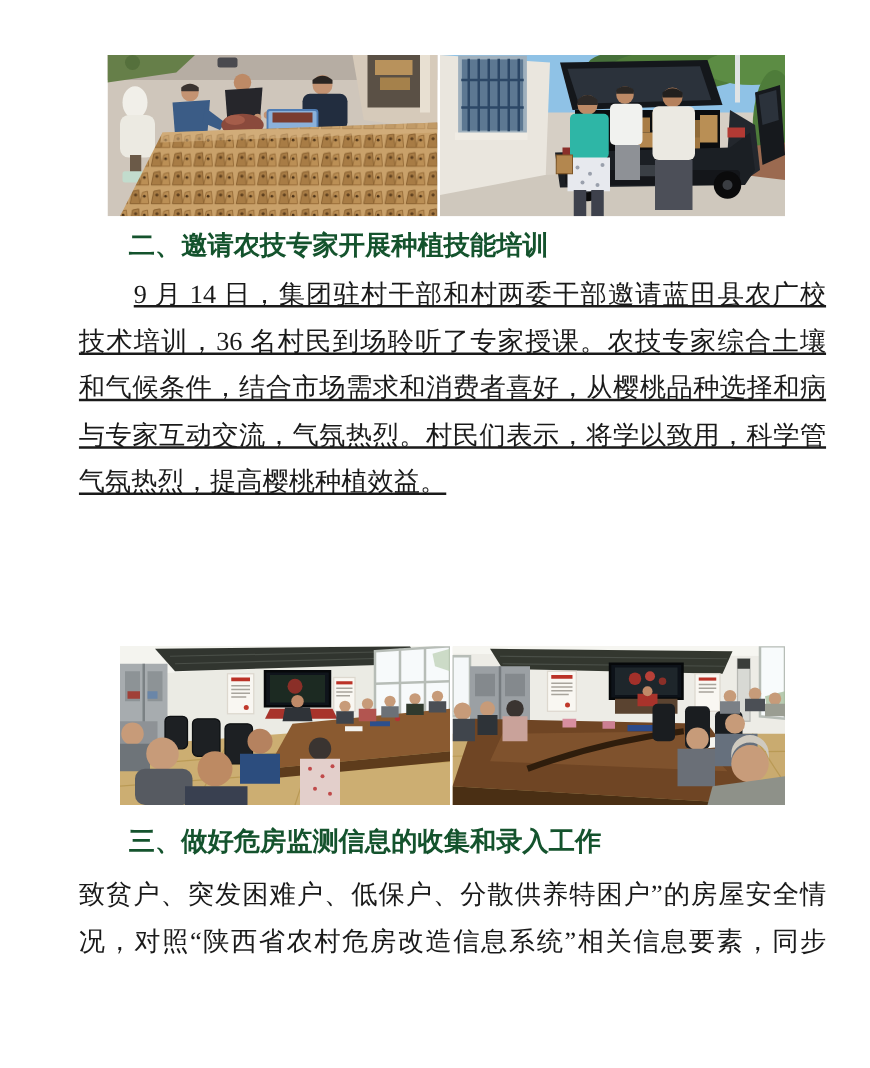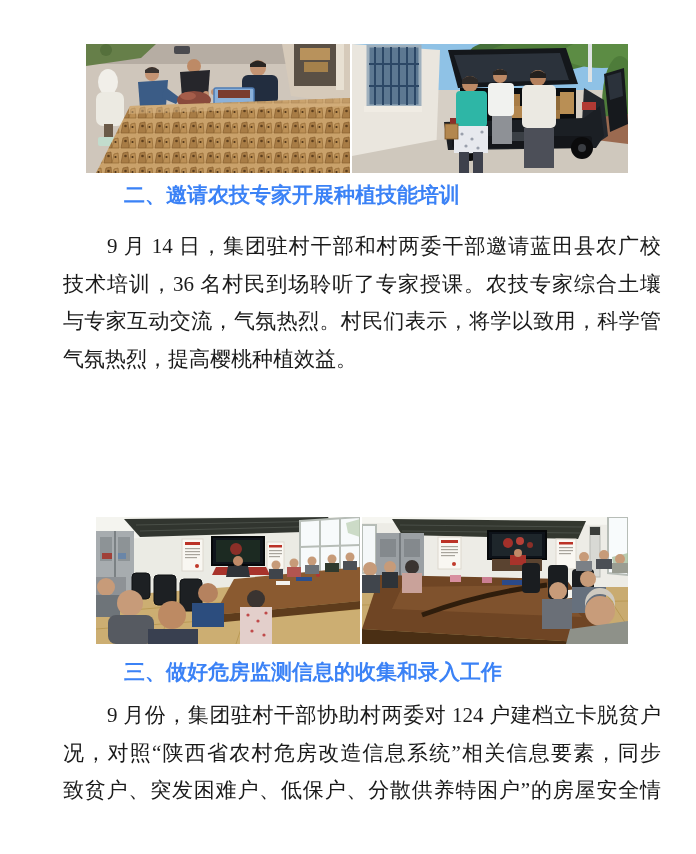--- a/index.html
+++ b/index.html
@@ -5,23 +5,23 @@
   html,body{margin:0;padding:0;}
   body{
     width:696px;height:854px;background:#ffffff;
     font-family:"Liberation Serif","DejaVu Serif",serif;
     color:#1a1a1a;position:relative;overflow:hidden;
   }
   .page{position:absolute;left:0;top:0;width:696px;height:854px;background:#fff;}
   .photo-row{position:absolute;display:flex;gap:2px;}
   .photo-row svg{display:block;}
   .heading{
-    position:absolute;left:80px;width:598px;height:37.5px;line-height:37.5px;
-    font-family:Liberation Mono, monospace;
-    font-weight:700;font-size:21px;color:#3b82f6;
+    position:absolute;left:59px;width:598px;height:37.5px;line-height:37.5px;
+    font-family:Liberation Serif, serif;
+    font-weight:700;font-size:21px;color:#14532d;
     padding-left:44px;box-sizing:border-box;white-space:nowrap;overflow:hidden;
   }
   .para{position:absolute;left:63px;width:598px;font-size:21px;color:#1a1a1a;}
   .line{height:37.5px;line-height:37.5px;overflow:hidden;}
   .j{text-align:justify;text-align-last:justify;text-justify:inter-character;}
   .ind{text-indent:44px;}
 </style>
 </head>
 <body>
 
@@ -160,23 +160,24 @@
       <g>
         <circle cx="186" cy="34" r="8" fill="#b5815d"></circle>
         <path d="M178 30 Q186 23 194 30 L194 34 L178 34 Z" fill="#23201e"></path>
         <rect x="170" y="41" width="34" height="43" rx="5" fill="#ebe9e2"></rect>
         <rect x="172" y="84" width="30" height="40" fill="#4c4f58"></rect>
       </g>
     </svg>
   </div>
 
   <div class="heading" style="top:178px;">二、邀请农技专家开展种植技能培训</div>
-  <div class="para" style="top:228px;">
+  <div class="para" style="top:217px;text-decoration:underline;">
     <div class="line j ind">9 月 14 日，集团驻村干部和村两委干部邀请蓝田县农广校</div>
     <div class="line j">技术培训，36 名村民到场聆听了专家授课。农技专家综合土壤</div>
+    <div class="line j">和气候条件，结合市场需求和消费者喜好，从樱桃品种选择和病</div>
     <div class="line j">与专家互动交流，气氛热烈。村民们表示，将学以致用，科学管</div>
     <div class="line">气氛热烈，提高樱桃种植效益。</div>
   </div>
 
   <div class="photo-row" style="left:96px;top:517px;">
 
     <svg width="264" height="127" viewBox="0 0 264 127">
       <rect width="264" height="127" fill="#ebebe4"></rect>
       <polygon points="0,0 264,0 264,6 0,24" fill="#f4f4ef"></polygon>
       <polygon points="28,2 232,0 240,14 44,20" fill="#31352f"></polygon>
@@ -369,18 +370,17 @@
           <rect x="180" y="82" width="30" height="30" fill="#6a6f77"></rect>
         <circle cx="238" cy="94" r="15" fill="#c89c7a"></circle>
         <path d="M223 92 A15 15 0 0 1 253 92 L253 86 A15 15 0 0 0 223 86 Z" fill="#cfcac0"></path>
         <polygon points="208,112 266,104 266,127 204,127" fill="#8e9189"></polygon>
       </g>
     </svg>
   </div>
 
   <div class="heading" style="top:655px;">三、做好危房监测信息的收集和录入工作</div>
   <div class="para" style="top:697px;">
-    <div class="line j ind">9 月份，集团驻村干部协助村两委对 124 户建档立卡脱贫户</div>
+    <div class="line j">致贫户、突发困难户、低保户、分散供养特困户”的房屋安全情</div>
     <div class="line j">况，对照“陕西省农村危房改造信息系统”相关信息要素，同步</div>
-    <div class="line j">致贫户、突发困难户、低保户、分散供养特困户”的房屋安全情</div>
   </div>
 
 </div>
 
 </body></html>

